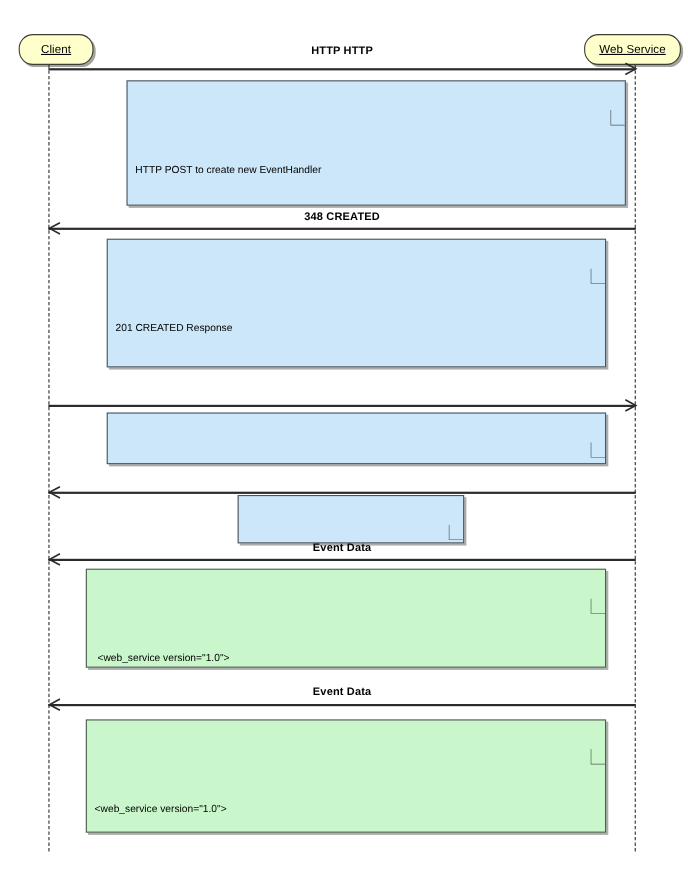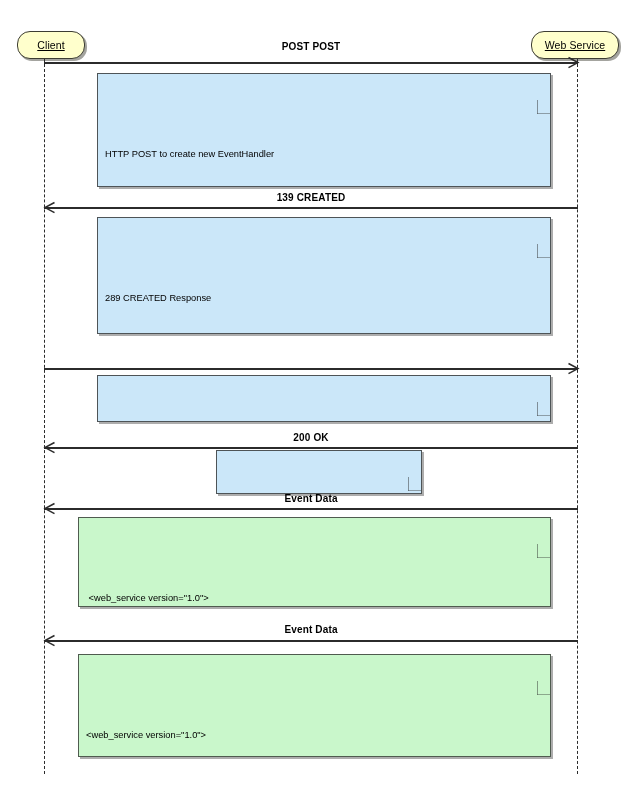--- a/index.html
+++ b/index.html
@@ -78,65 +78,65 @@
   <div class="lifeline-head" style="left:17px;top:31px;width:68px;">
     <span>Client</span>
   </div>
   <div class="lifeline-head" style="left:531px;top:31px;width:88px;align-items:center;">
     <span>Web Service</span>
   </div>
 
   <div class="lifeline-stem" style="left:44px;top:59px;height:715px;"></div>
   <div class="lifeline-stem" style="left:577px;top:59px;height:715px;"></div>
 
-  <div class="msg-label" style="left:44px;top:41px;width:534px;">POST POST</div>
+  <div class="msg-label" style="left:44px;top:41px;width:534px;">HTTP HTTP</div>
   <div class="msg" style="left:44px;top:62px;width:534px;"></div>
   <div class="arrow-head" style="left:568px;top:57px;">
     <svg width="11" height="11" viewBox="0 0 11 11">
       <path d="M0.5 0.5 L10 5.6 L0.5 10.7" fill="none" stroke="#2b2b2b" stroke-width="1.5"></path>
     </svg>
   </div>
 
-  <div class="note blue" style="left:97px;top:73px;width:454px;height:114px;">
+  <div class="note blue" style="left:115px;top:73px;width:454px;height:114px;">
     <div class="fold">
       <svg width="14" height="14" viewBox="0 0 14 14">
         <path d="M0 0 L14 14 L0 14 Z" fill="#cbe7f9" stroke="none"></path>
         <path d="M0 0 L0 14 L14 14" fill="none" stroke="#4e5457" stroke-width="1.2"></path>
       </svg>
     </div>
     <div class="body">
       <span class="line">HTTP POST to create new EventHandler</span>
       
       
       
       
       
       
       
       
     </div>
   </div>
 
-  <div class="msg-label" style="left:44px;top:192px;width:534px;">139 CREATED</div>
+  <div class="msg-label" style="left:44px;top:192px;width:534px;">348 CREATED</div>
   <div class="msg" style="left:44px;top:207px;width:534px;"></div>
   <div class="arrow-head" style="left:44px;top:202px;">
     <svg width="11" height="11" viewBox="0 0 11 11">
       <path d="M10.5 0.5 L1 5.6 L10.5 10.7" fill="none" stroke="#2b2b2b" stroke-width="1.5"></path>
     </svg>
   </div>
 
   <div class="note blue" style="left:97px;top:217px;width:454px;height:117px;">
     <div class="fold">
       <svg width="14" height="14" viewBox="0 0 14 14">
         <path d="M0 0 L14 14 L0 14 Z" fill="#cbe7f9" stroke="none"></path>
         <path d="M0 0 L0 14 L14 14" fill="none" stroke="#4e5457" stroke-width="1.2"></path>
       </svg>
     </div>
     <div class="body">
-      <span class="line">289 CREATED Response</span>
+      <span class="line">201 CREATED Response</span>
       <span class="line blank"> </span>
       
       
       
       
       
       
     </div>
   </div>
 
@@ -150,21 +150,20 @@
   <div class="note blue" style="left:97px;top:375px;width:454px;height:47px;">
     <div class="fold">
       <svg width="14" height="14" viewBox="0 0 14 14">
         <path d="M0 0 L14 14 L0 14 Z" fill="#cbe7f9" stroke="none"></path>
         <path d="M0 0 L0 14 L14 14" fill="none" stroke="#4e5457" stroke-width="1.2"></path>
       </svg>
     </div>
     
   </div>
 
-  <div class="msg-label" style="left:44px;top:432px;width:534px;">200 OK</div>
   <div class="msg" style="left:44px;top:447px;width:534px;"></div>
   <div class="arrow-head" style="left:44px;top:442px;">
     <svg width="11" height="11" viewBox="0 0 11 11">
       <path d="M10.5 0.5 L1 5.6 L10.5 10.7" fill="none" stroke="#2b2b2b" stroke-width="1.5"></path>
     </svg>
   </div>
 
   <div class="note blue" style="left:216px;top:450px;width:206px;height:44px;">
     <div class="fold">
       <svg width="14" height="14" viewBox="0 0 14 14">

